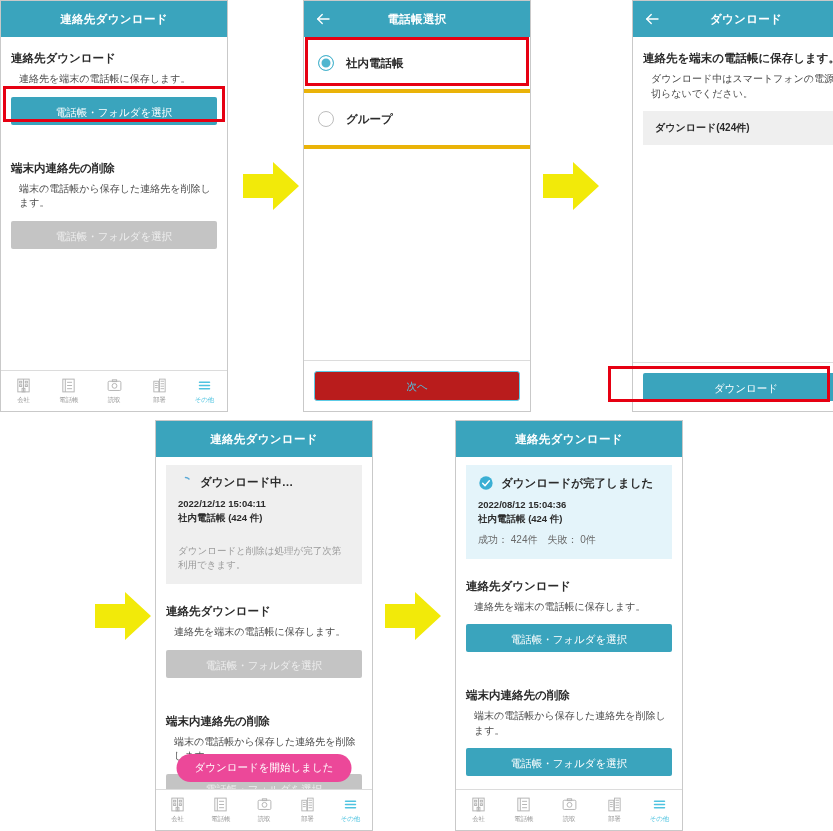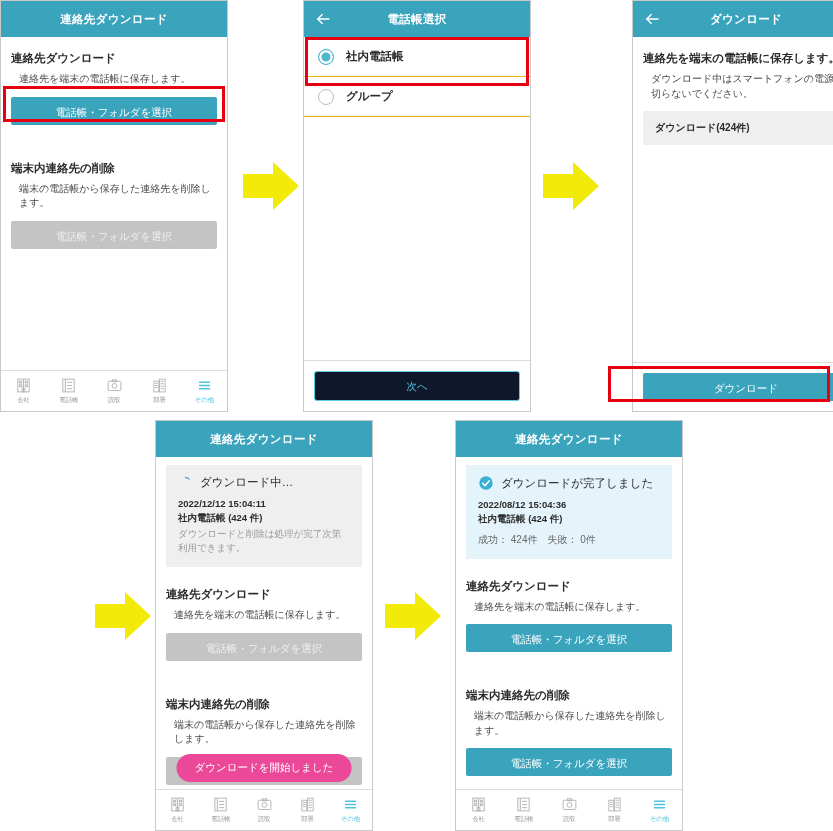--- a/index.html
+++ b/index.html
@@ -43,21 +43,21 @@
   }
   .btn{
     display:block;width:100%;box-sizing:border-box;
     height:28px;line-height:28px;text-align:center;
     font-size:10.5px;color:#ffffff;background:#3aa4bd;
     border:none;border-radius:2px;cursor:pointer;
     font-family:inherit;
   }
   .btn.disabled{background:#c4c4c4;color:#eeeeee;cursor:default;}
   .btn.outline{
-    background:#0f172a;color:#4ec3e0;border:1.5px solid #5ccbe6;
+    background:#b91c1c;color:#4ec3e0;border:1.5px solid #5ccbe6;
     height:30px;line-height:27px;border-radius:3px;
   }
   .hl{
     position:absolute;border:3px solid #e60012;box-sizing:border-box;
     pointer-events:none;
   }
   
   .nav{
     position:absolute;left:0;right:0;bottom:0;height:40px;
     border-top:1px solid #dcdcdc;background:#ffffff;
@@ -66,22 +66,22 @@
   .nav .item{
     flex:1;display:flex;flex-direction:column;align-items:center;
     justify-content:center;gap:2px;cursor:pointer;
   }
   .nav .item .lbl{font-size:6.5px;color:#9b9b9b;letter-spacing:-.2px;}
   .nav .item.active .lbl{color:#4ec3e0;}
   .nav svg{display:block;}
   
   .radio-row{
     display:flex;align-items:center;gap:12px;
-    height:40px;padding:8px 14px;box-sizing:border-box;
-    background:#ffffff;border-bottom:1px solid #eab308;
+    height:56px;padding:8px 14px;box-sizing:border-box;
+    background:#ffffff;border-bottom:4px solid #eab308;
     cursor:pointer;
   }
   .radio-row .rlabel{font-size:11.5px;font-weight:bold;color:#2b2b2b;}
   .ro{
     width:16px;height:16px;border-radius:50%;
     border:1.5px solid #bdbdbd;box-sizing:border-box;background:#fff;
     flex:none;
   }
   .ro.sel{
     border:1.5px solid #4fb6cf;background:#4fb6cf;
@@ -92,23 +92,23 @@
     font-size:10px;font-weight:bold;color:#2b2b2b;
   }
   .status-box{
     padding:10px 12px 12px 12px;box-sizing:border-box;
   }
   .status-box.running{background:#efefef;}
   .status-box.done{background:#e4f4fa;}
   .status-head{
     display:flex;align-items:center;gap:7px;margin-bottom:7px;
   }
-  .status-head .stxt{font-size:11.5px;font-weight:normal;color:#2b2b2b;}
+  .status-head .stxt{font-size:11.5px;font-weight:bold;color:#2b2b2b;}
   .status-line{font-size:9.5px;color:#2b2b2b;font-weight:bold;line-height:1.5;}
-  .status-note{font-size:9.5px;color:#9b9b9b;line-height:1.5;margin-top:1px;}
+  .status-note{font-size:9.5px;color:#9b9b9b;line-height:1.5;margin-top:18px;}
   .status-sub{font-size:10px;color:#6a6a6a;line-height:1.5;margin-top:5px;}
   .toast{
     position:absolute;left:50%;transform:translateX(-50%);
     background:#ec4899;color:#ffffff;border-radius:16px;
     font-size:10.5px;padding:7px 18px;white-space:nowrap;
   }
   .arrow{position:absolute;}
   .spacer{height:16px;}
 </style>
 </head>

